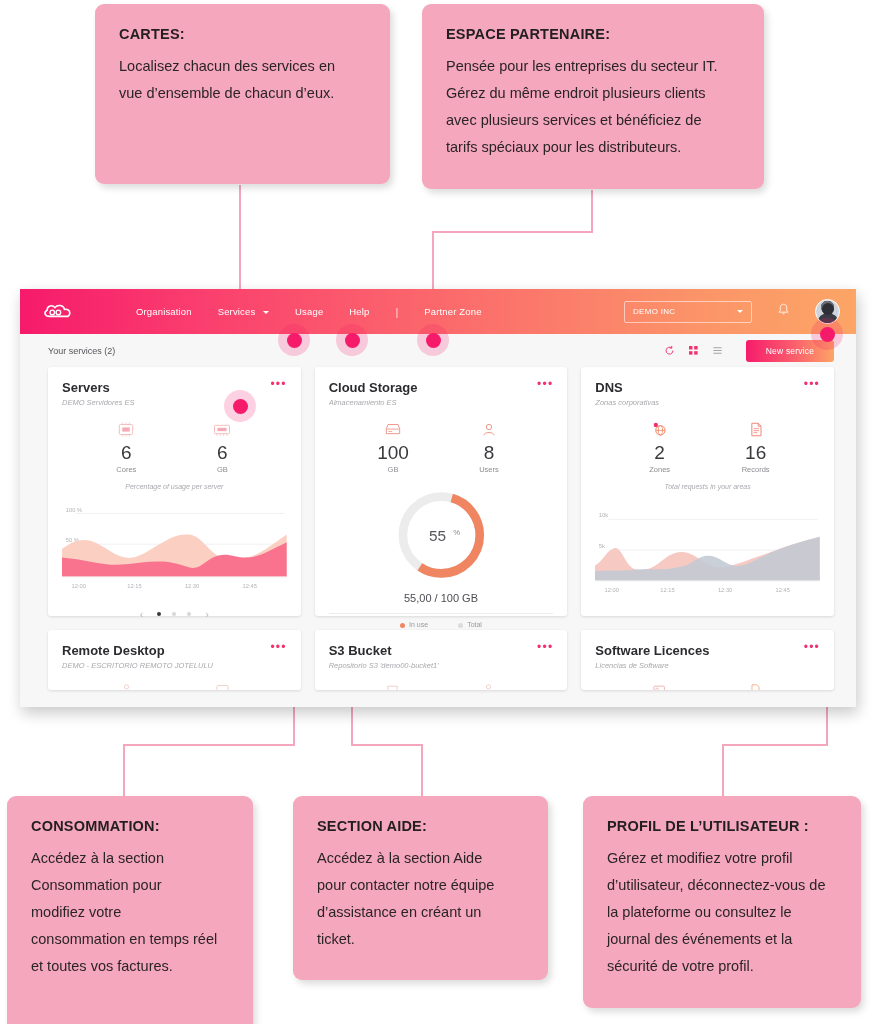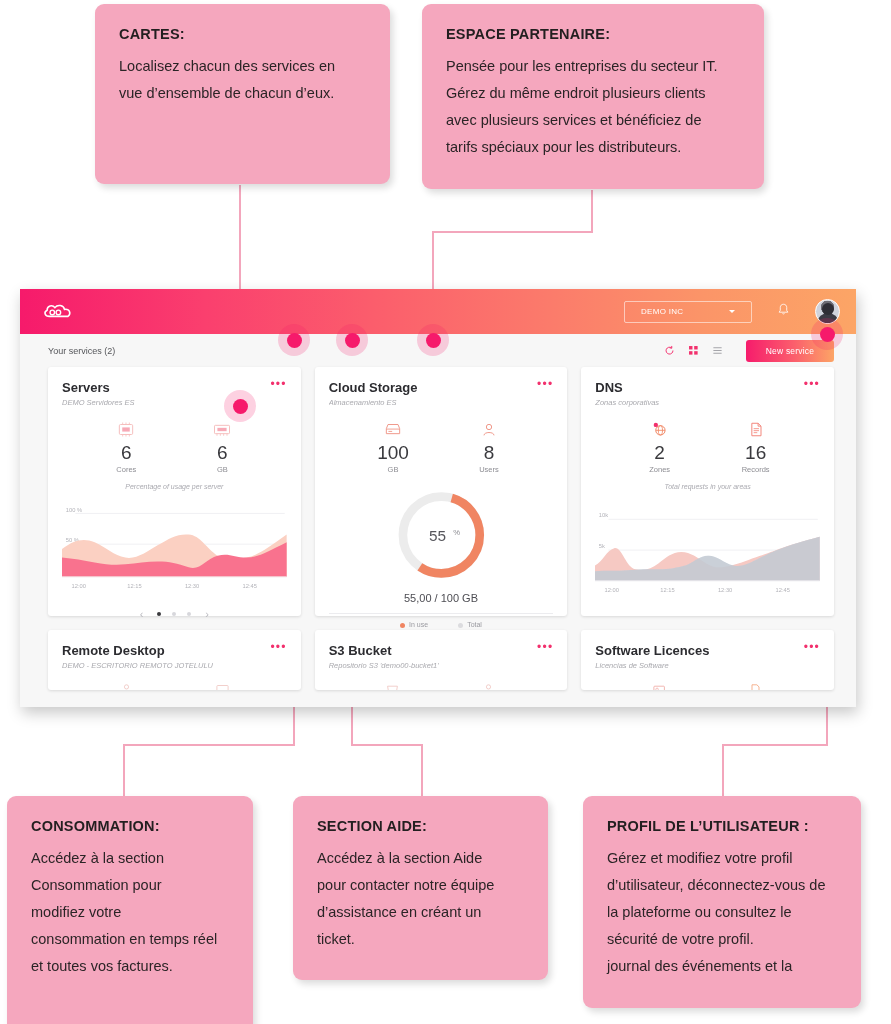--- a/index.html
+++ b/index.html
@@ -56,21 +56,21 @@
   .caret-d {
     display:inline-block; width:0;height:0;
     border-left:3px solid transparent;border-right:3px solid transparent;
     border-top:3.5px solid #ffffff; margin-left:5px; vertical-align: middle;
   }
   .navsep { color: rgba(255,255,255,.75); font-size: 11px; margin-right: 26px; }
   .nav-right { margin-left: auto; display: flex; align-items: center; margin-right: 16px; }
   #org-select {
     width: 128px; height: 22px; border: 1px solid rgba(255,255,255,.55);
     border-radius: 2px; display: flex; align-items: center;
-    padding: 0 16px; color: #fff; font-size: 8px; letter-spacing:.3px;
+    padding: 0 8px; color: #fff; font-size: 8px; letter-spacing:.3px;
   }
   #org-select .caret-d { margin-left: auto; }
   #bell { margin-left: 24px; }
   #avatar {
     margin-left: 24px; width: 25px; height: 25px; border-radius: 50%;
     background: radial-gradient(circle at 50% 32%, #6d6d75 0 34%, #cfd3dc 35% 100%);
     border: 1.5px solid #ffffff; overflow:hidden; position: relative;
   }
   #avatar::after{
     content:""; position:absolute; left:50%; top:56%; transform:translateX(-50%);
@@ -181,20 +181,39 @@
 
     <div id="navbar">
       <div id="logo">
         <svg viewBox="0 0 46 24" width="40" height="22">
           <path d="M10,17 C4,17 3,12 7,10 C7,5 13,3 16,7 C19,3 26,4 27,9 C33,8 35,14 31,17 Z" fill="none" stroke="#ffffff" stroke-width="1.8"></path>
           <circle cx="13" cy="12.5" r="2.6" fill="none" stroke="#ffffff" stroke-width="1.6"></circle>
           <circle cx="20" cy="12.5" r="2.6" fill="none" stroke="#ffffff" stroke-width="1.6"></circle>
         </svg>
       </div>
 
+      <div class="navlinks">
+        <div class="navlink">
+          <span>Organisation</span>
+        </div>
+        <div class="navlink">
+          <span>Services</span>
+          <i class="caret-d"></i>
+        </div>
+        <div class="navlink">
+          <span>Usage</span>
+        </div>
+        <div class="navlink">
+          <span>Help</span>
+        </div>
+        <div class="navsep">|</div>
+        <div class="navlink">
+          <span>Partner Zone</span>
+        </div>
+      </div>
 
       <div class="nav-right">
         <div id="org-select">
           <span>DEMO INC</span>
           <i class="caret-d"></i>
         </div>
         <div id="bell">
           <svg viewBox="0 0 20 20" width="15" height="15">
             <path d="M10,3 C12.6,3 14.3,4.8 14.3,7.4 L14.3,11.2 L15.8,13.6 L4.2,13.6 L5.7,11.2 L5.7,7.4 C5.7,4.8 7.4,3 10,3 Z" fill="none" stroke="#ffffff" stroke-width="1.1"></path>
             <path d="M8.6,15.1 C8.9,16.2 11.1,16.2 11.4,15.1" fill="none" stroke="#ffffff" stroke-width="1.1"></path>
@@ -567,17 +586,17 @@
     <div class="c-line">pour contacter notre équipe</div>
     <div class="c-line">d’assistance en créant un</div>
     <div class="c-line">ticket.</div>
   </div>
 
   <div class="callout" style="left:583px; top:796px; width:278px; height:212px;">
     <div class="c-title">PROFIL DE L’UTILISATEUR :</div>
     <div class="c-line">Gérez et modifiez votre profil</div>
     <div class="c-line">d’utilisateur, déconnectez-vous de</div>
     <div class="c-line">la plateforme ou consultez le</div>
+    <div class="c-line">journal des événements et la</div>
     <div class="c-line">sécurité de votre profil.</div>
-    <div class="c-line">journal des événements et la</div>
   </div>
 
 </div>
 
 </body></html>

